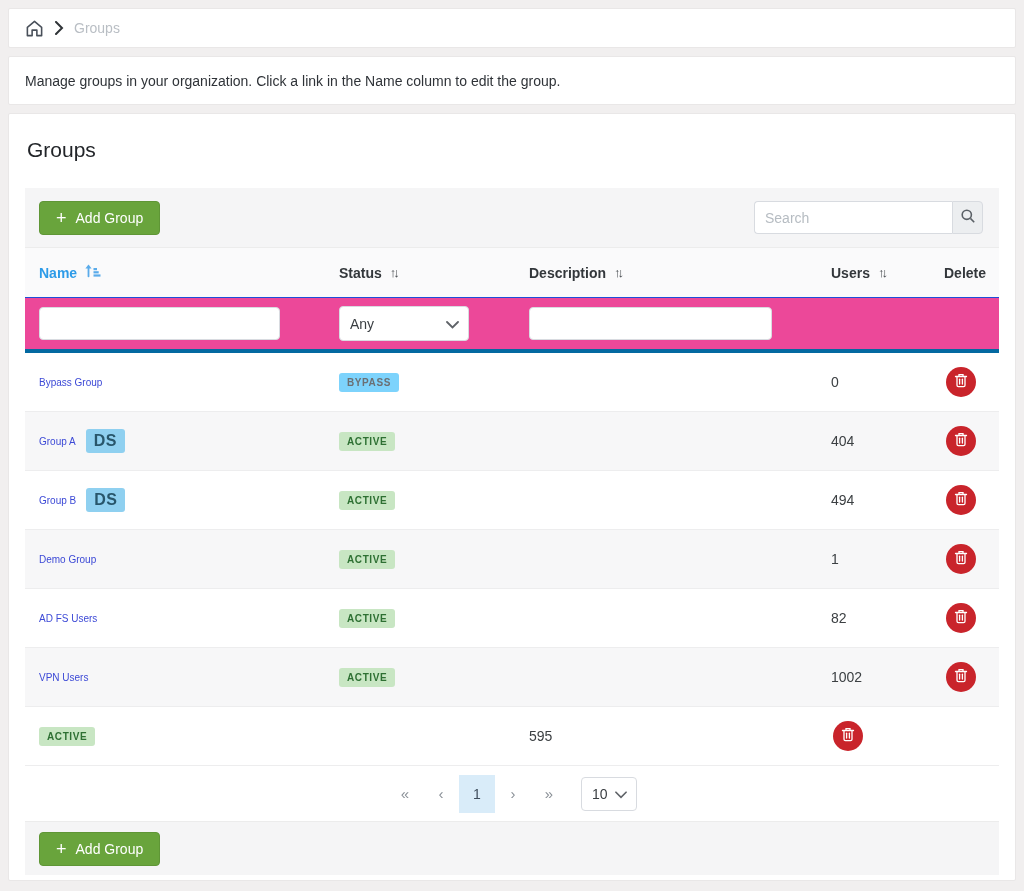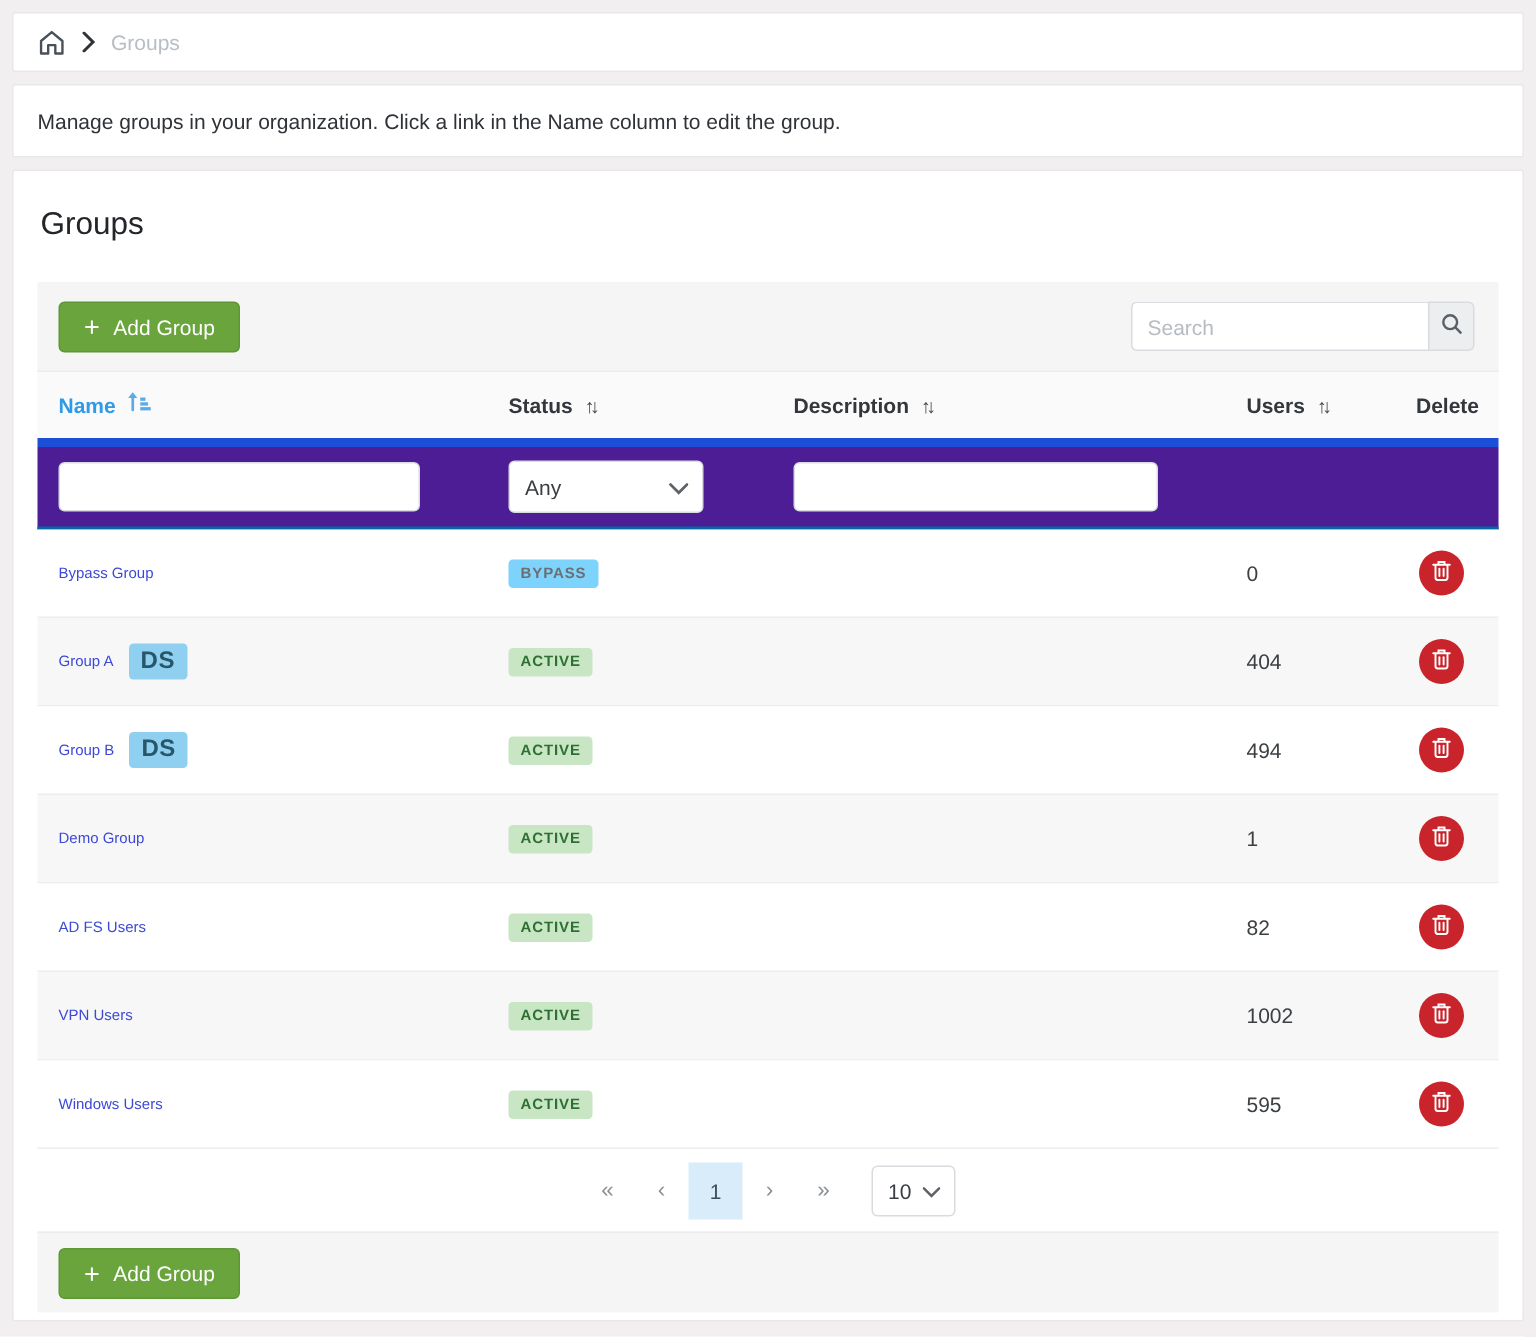--- a/index.html
+++ b/index.html
@@ -44,25 +44,25 @@
   .search-btn {
     width:31px; height:33px; background:#eceef0; border:1px solid #d8dbe0;
     border-radius:0 4px 4px 0; display:flex; align-items:center; justify-content:center; cursor:pointer;
   }
   
   .grid {
     display:grid;
     grid-template-columns:300px 190px 302px 113px 73px;
     align-items:center; padding-left:14px;
   }
-  .thead { height:50px; background:#fafafb; border-bottom:6px solid #1d4ed8; font-weight:700; color:#33373b;text-align:right; }
+  .thead { height:50px; background:#fafafb; border-bottom:1px solid #1d4ed8; font-weight:700; color:#33373b;text-align:right; }
   .th { display:flex; align-items:center; gap:8px; }
   .th-name { color:#2d9be8; }
   .sort-ud { color:#44484d; font-size:13px; letter-spacing:-3px; font-weight:400; padding-right:3px; }
-  .tfilter { height:55px; background:#4c1d95; border-bottom:2px solid #0369a1; }
+  .tfilter { height:55px; background:#ec4899; border-bottom:4px solid #0369a1; }
   .f-input {
     height:33px; border:1px solid #d8dbe0; border-radius:4px; background:#fff;
     padding:0 10px; font-size:14px; font-family:inherit; color:#3a3e42; outline:none;
   }
   .f-name { width:241px; }
   .f-desc { width:243px; }
   .selwrap { position:relative; display:inline-block; }
   .selwrap select {
     appearance:none; -webkit-appearance:none;
     height:35px; border:1px solid #d8dbe0; border-radius:4px; background:#fff;
@@ -335,24 +335,20 @@
                 <path d="M3 3.8 V12.2 C3 13 3.6 13.6 4.4 13.6 H9.6 C10.4 13.6 11 13 11 12.2 V3.8"></path>
                 <path d="M5.6 6.2 V11"></path>
                   <path d="M8.4 6.2 V11"></path>
               </svg>
             </span>
           </button>
         </div>
       </div>
 
       <div class="grid trow">
-        <div class="cell-name">
-          <a class="glink rname">Windows Users</a>
-
-        </div>
         <div><span class="badge rstatus badge-active">ACTIVE</span></div>
         <div class="rdesc"></div>
         <div class="cell-users rusers">595</div>
         <div>
           <button class="del-btn">
             <span>
               <svg width="14" height="15" viewBox="0 0 14 15" fill="none" stroke="#fff" stroke-width="1.3" stroke-linecap="round">
                 <path d="M1.5 3.5 H12.5"></path>
                 <path d="M5 3.2 V1.6 H9 V3.2"></path>
                 <path d="M3 3.8 V12.2 C3 13 3.6 13.6 4.4 13.6 H9.6 C10.4 13.6 11 13 11 12.2 V3.8"></path>

